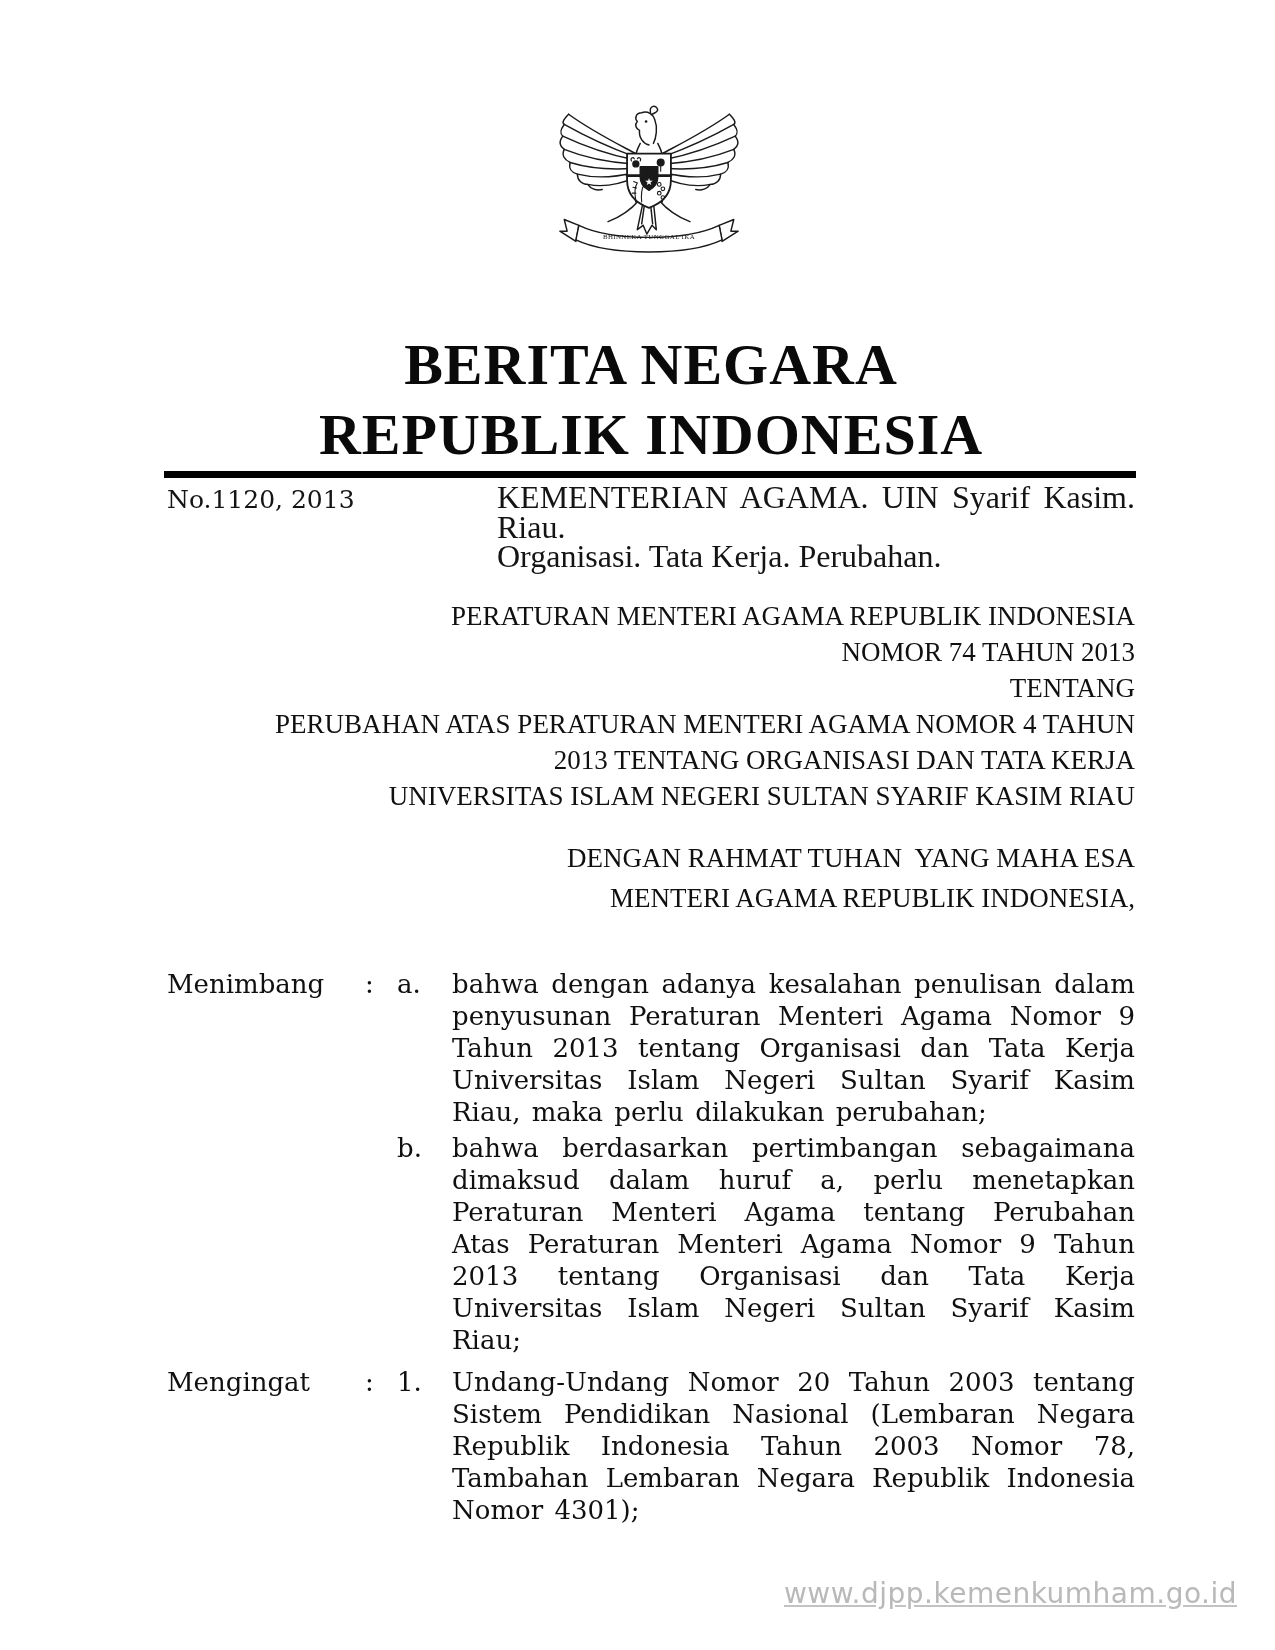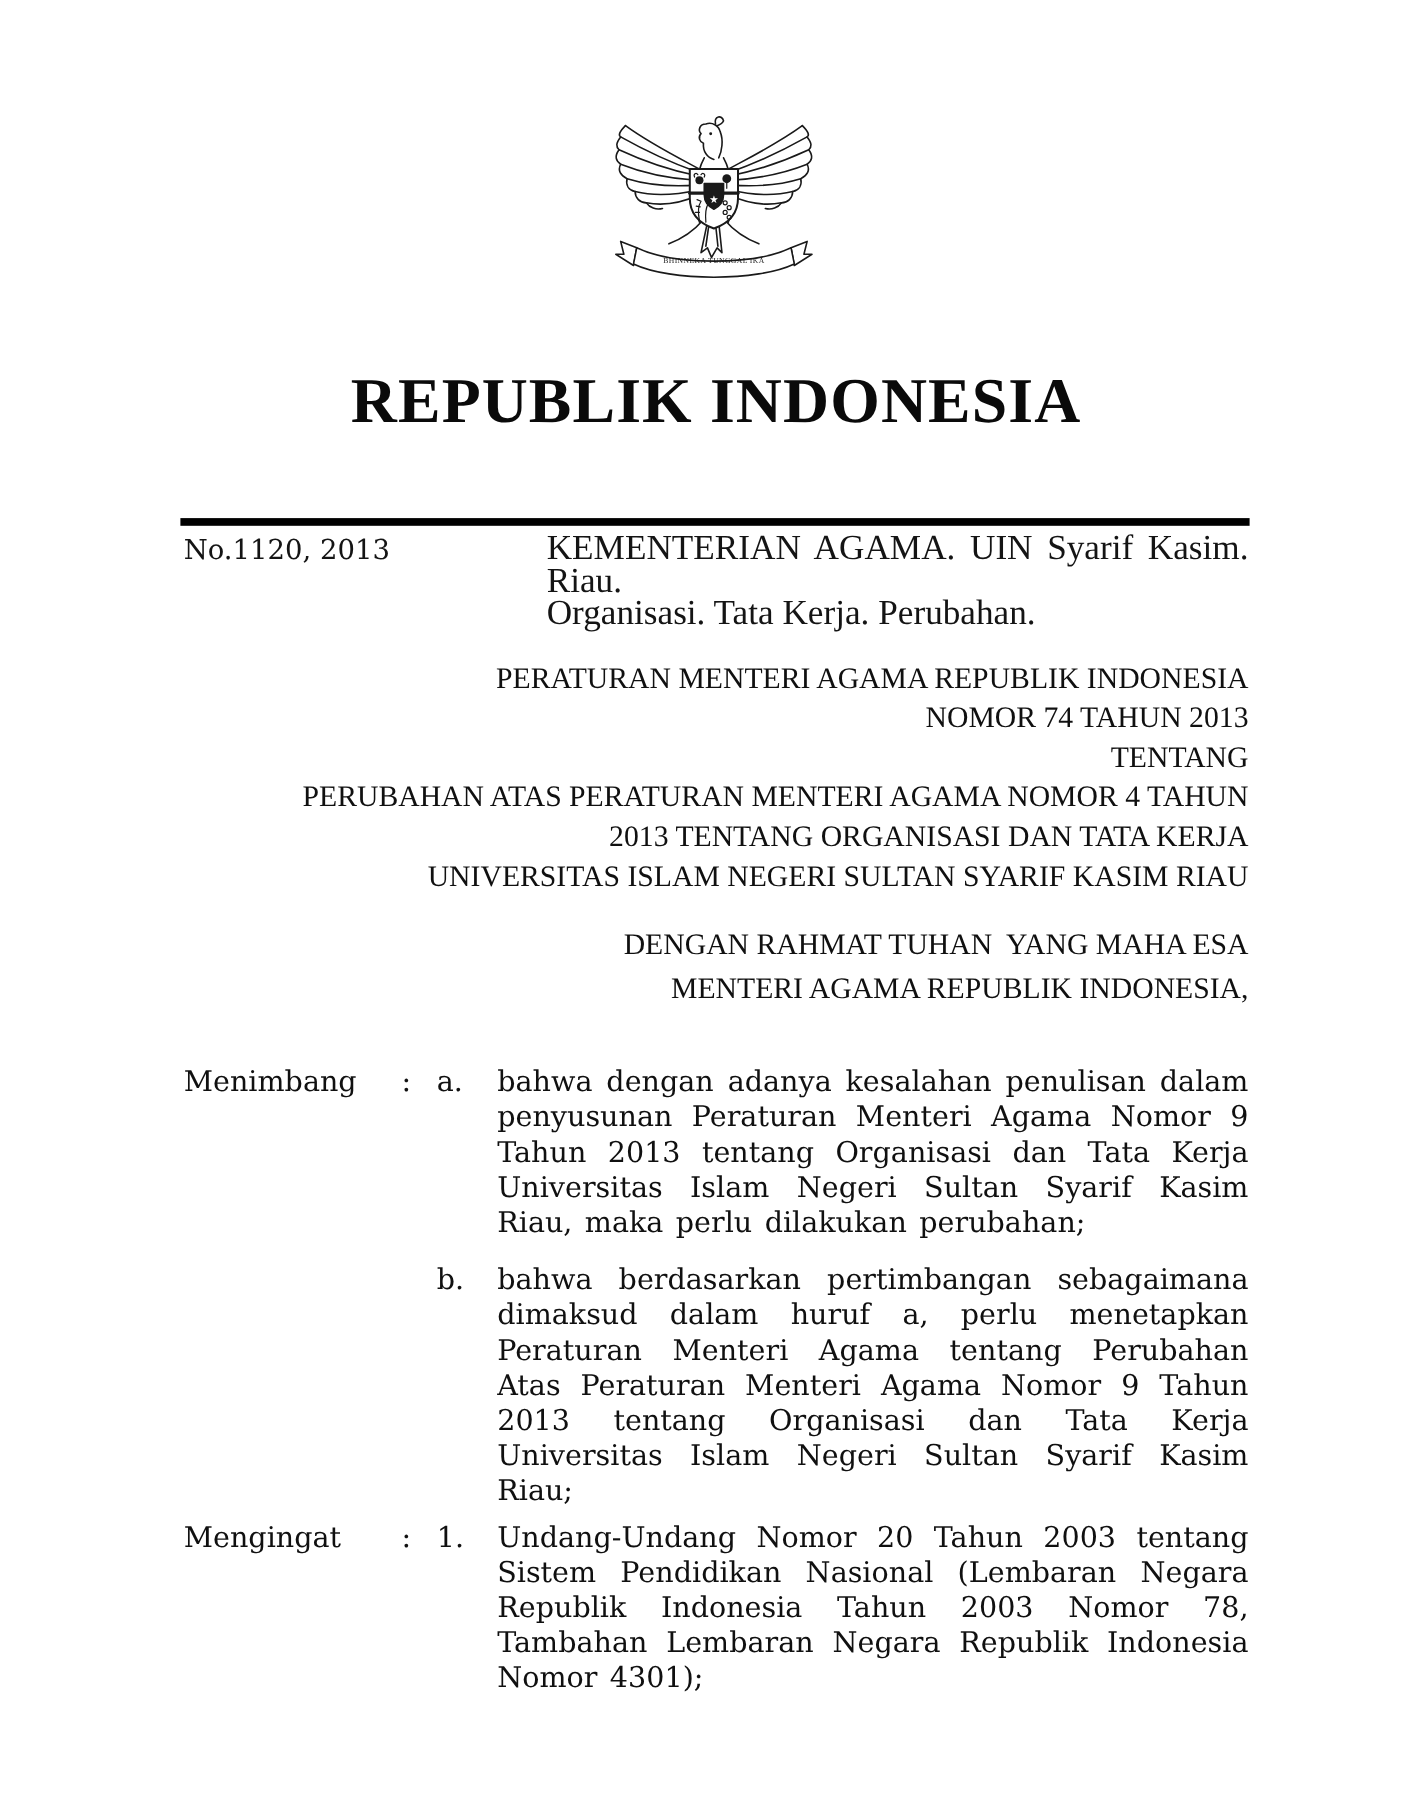--- a/index.html
+++ b/index.html
@@ -71,21 +71,21 @@
     position:absolute;
     left:167px;top:968px;width:968px;
     font-family:"DejaVu Serif",serif;
     font-size:26px;
     line-height:32px;
     color:#101010;
   }
   .clause-grid{
     display:grid;
     grid-template-columns:198px 32px 55px 1fr;
-    row-gap:20px;
+    row-gap:4px;
   }
   .clause-grid + .clause-grid{margin-top:10px;}
   .clabel{grid-column:1;}
   .csep{grid-column:2;}
   .cmarker{grid-column:3;}
   .ctext{
     grid-column:4;
     text-align:justify;
     word-spacing:3px;
   }
@@ -167,20 +167,21 @@
         <circle cx="149" cy="132" r="2.5" stroke-width="1.5"></circle>
         <circle cx="144" cy="138" r="2.5" stroke-width="1.5"></circle>
         <circle cx="149" cy="144" r="2.5" stroke-width="1.5"></circle>
       </g>
     </g>
     <text x="130" y="126.5" text-anchor="middle" font-size="13" fill="#ffffff" font-family="DejaVu Sans, sans-serif">★</text>
     <text x="130" y="201" text-anchor="middle" font-size="9.5" fill="#1a1a1a" letter-spacing="0.5" font-family="Liberation Serif, serif">BHINNEKA TUNGGAL IKA</text>
   </svg>
 
   <div class="gazette-title">
+    <div>BERITA NEGARA</div>
     <div>REPUBLIK INDONESIA</div>
   </div>
 
   <div class="masthead-rule"></div>
 
   <div class="mast-row">
     <div class="issue-no">No.1120, 2013</div>
     <div class="subject">
       <div class="just">KEMENTERIAN AGAMA. UIN Syarif Kasim. Riau.</div>
       <div>Organisasi. Tata Kerja. Perubahan.</div>
@@ -211,14 +212,15 @@
 
     <div class="clause-grid">
       <div class="clabel">Mengingat</div>
       <div class="csep">:</div>
       <div class="cmarker">1.</div>
       <div class="ctext">Undang-Undang Nomor 20 Tahun 2003 tentang Sistem Pendidikan Nasional (Lembaran Negara Republik Indonesia Tahun 2003 Nomor 78, Tambahan Lembaran Negara Republik Indonesia Nomor 4301);</div>
     </div>
 
   </section>
 
+  <a class="watermark">www.djpp.kemenkumham.go.id</a>
 
 </div>
 
 </body></html>

